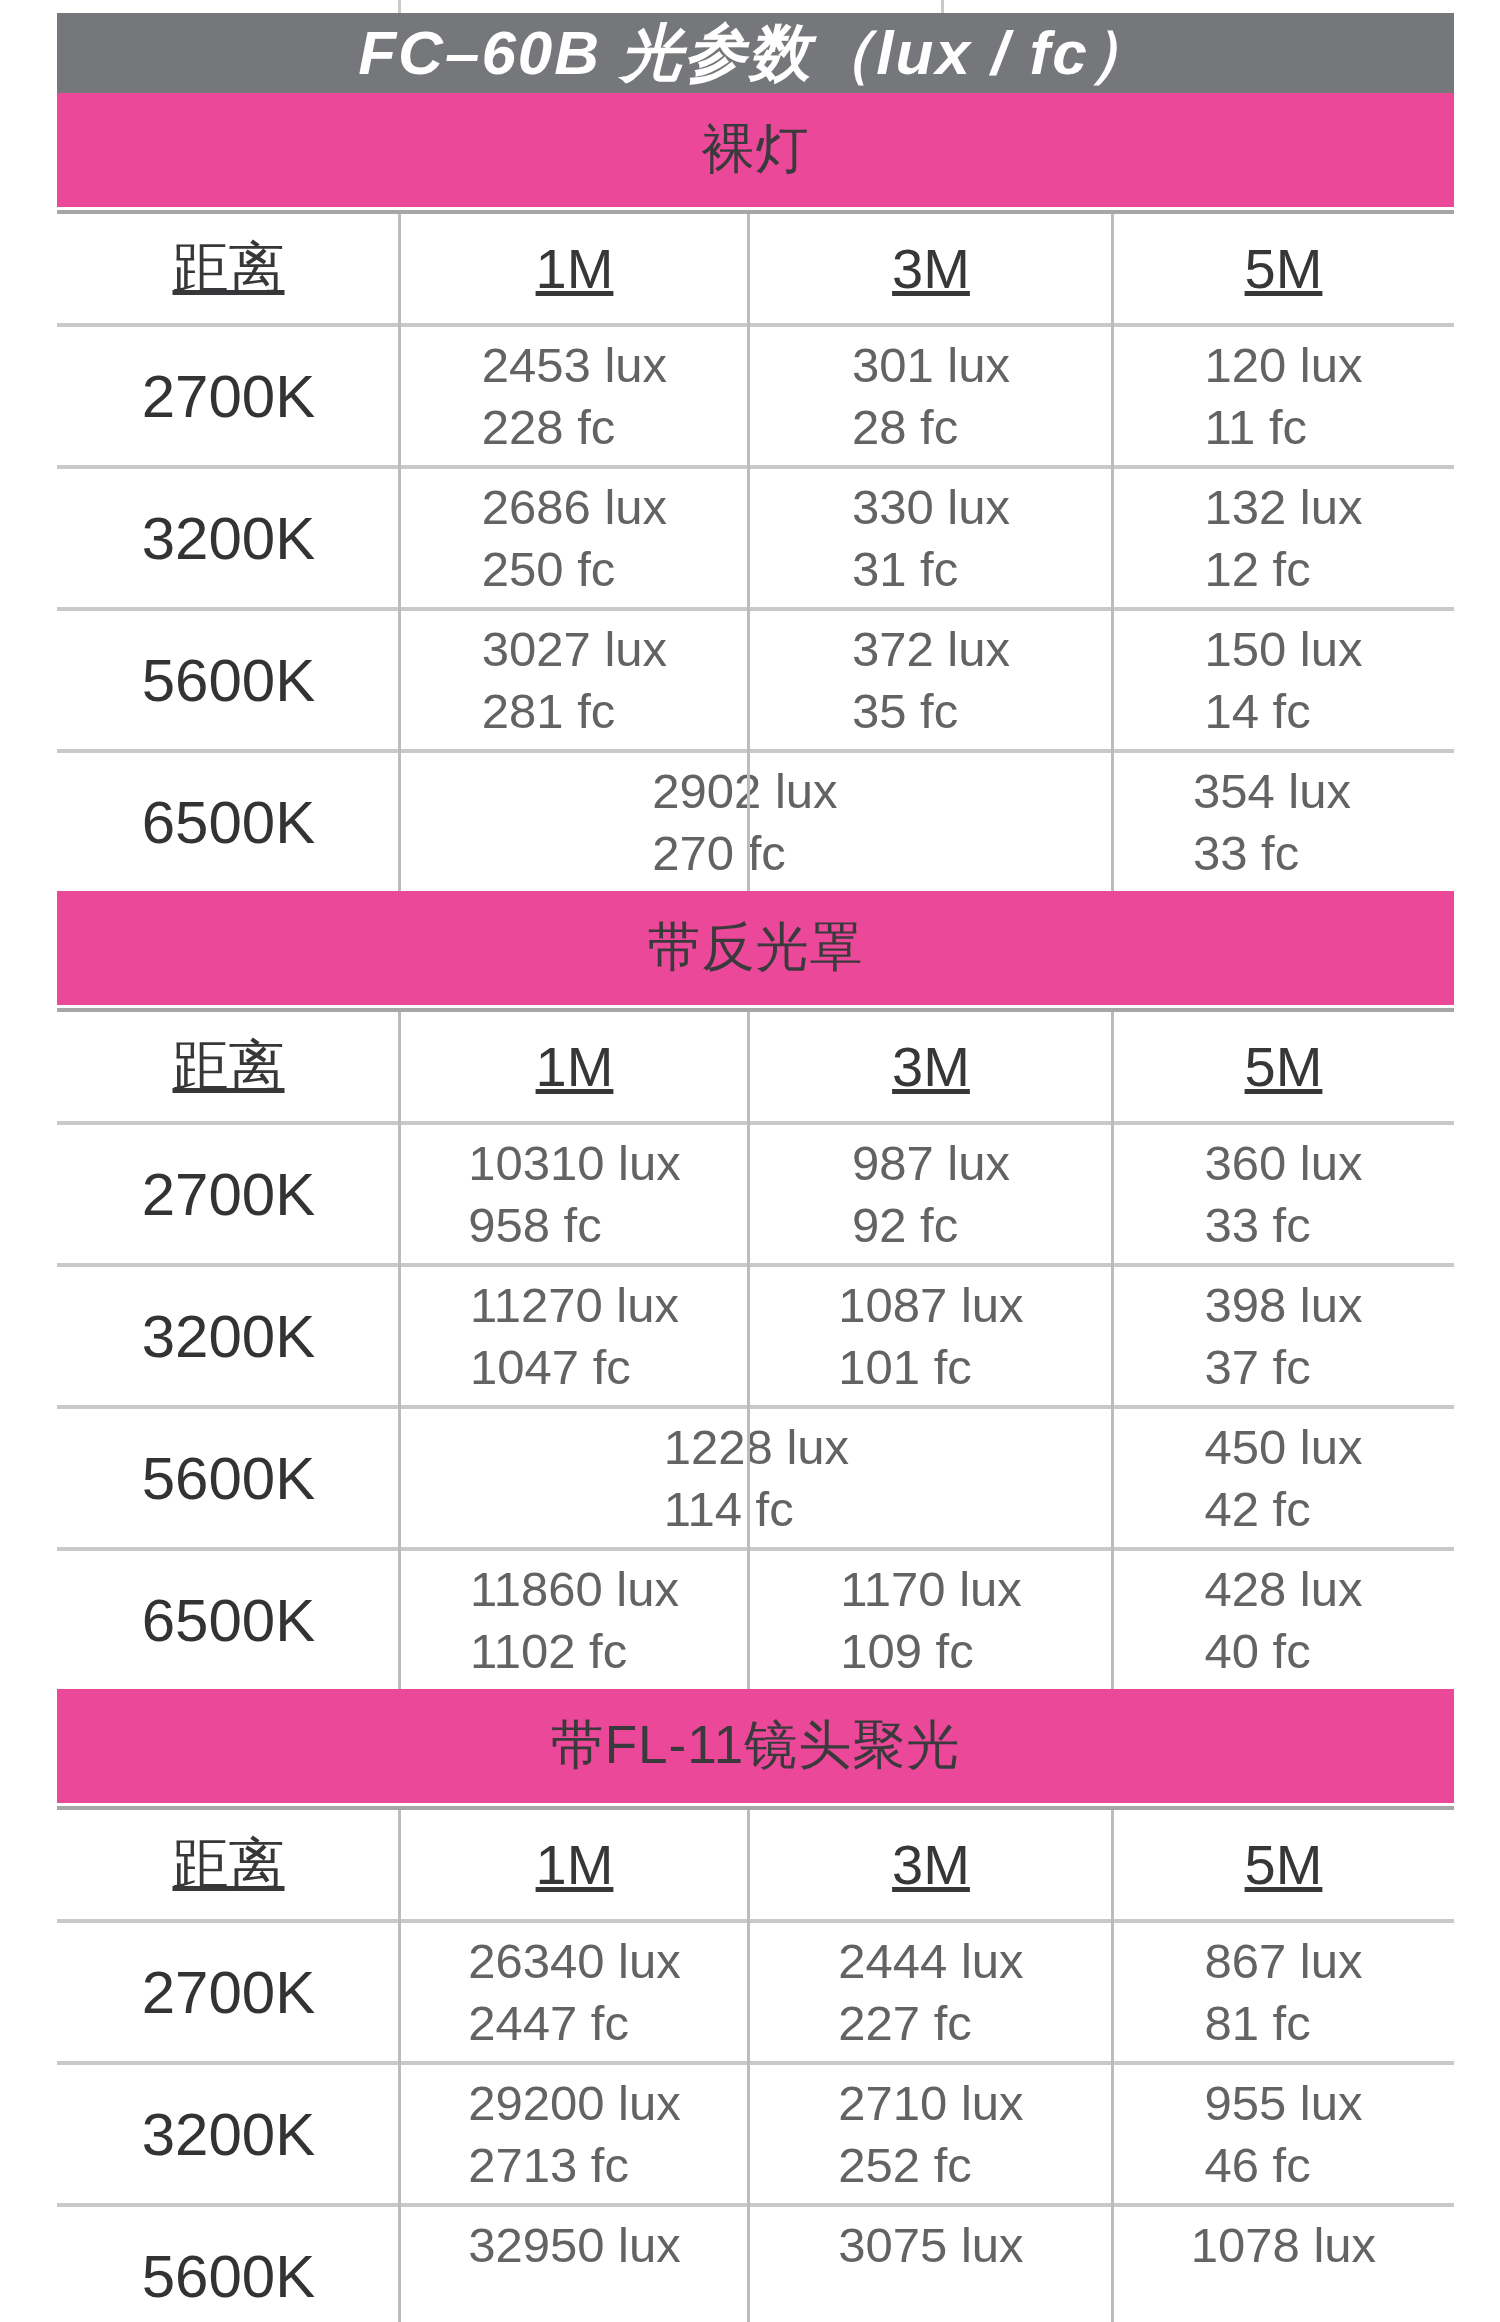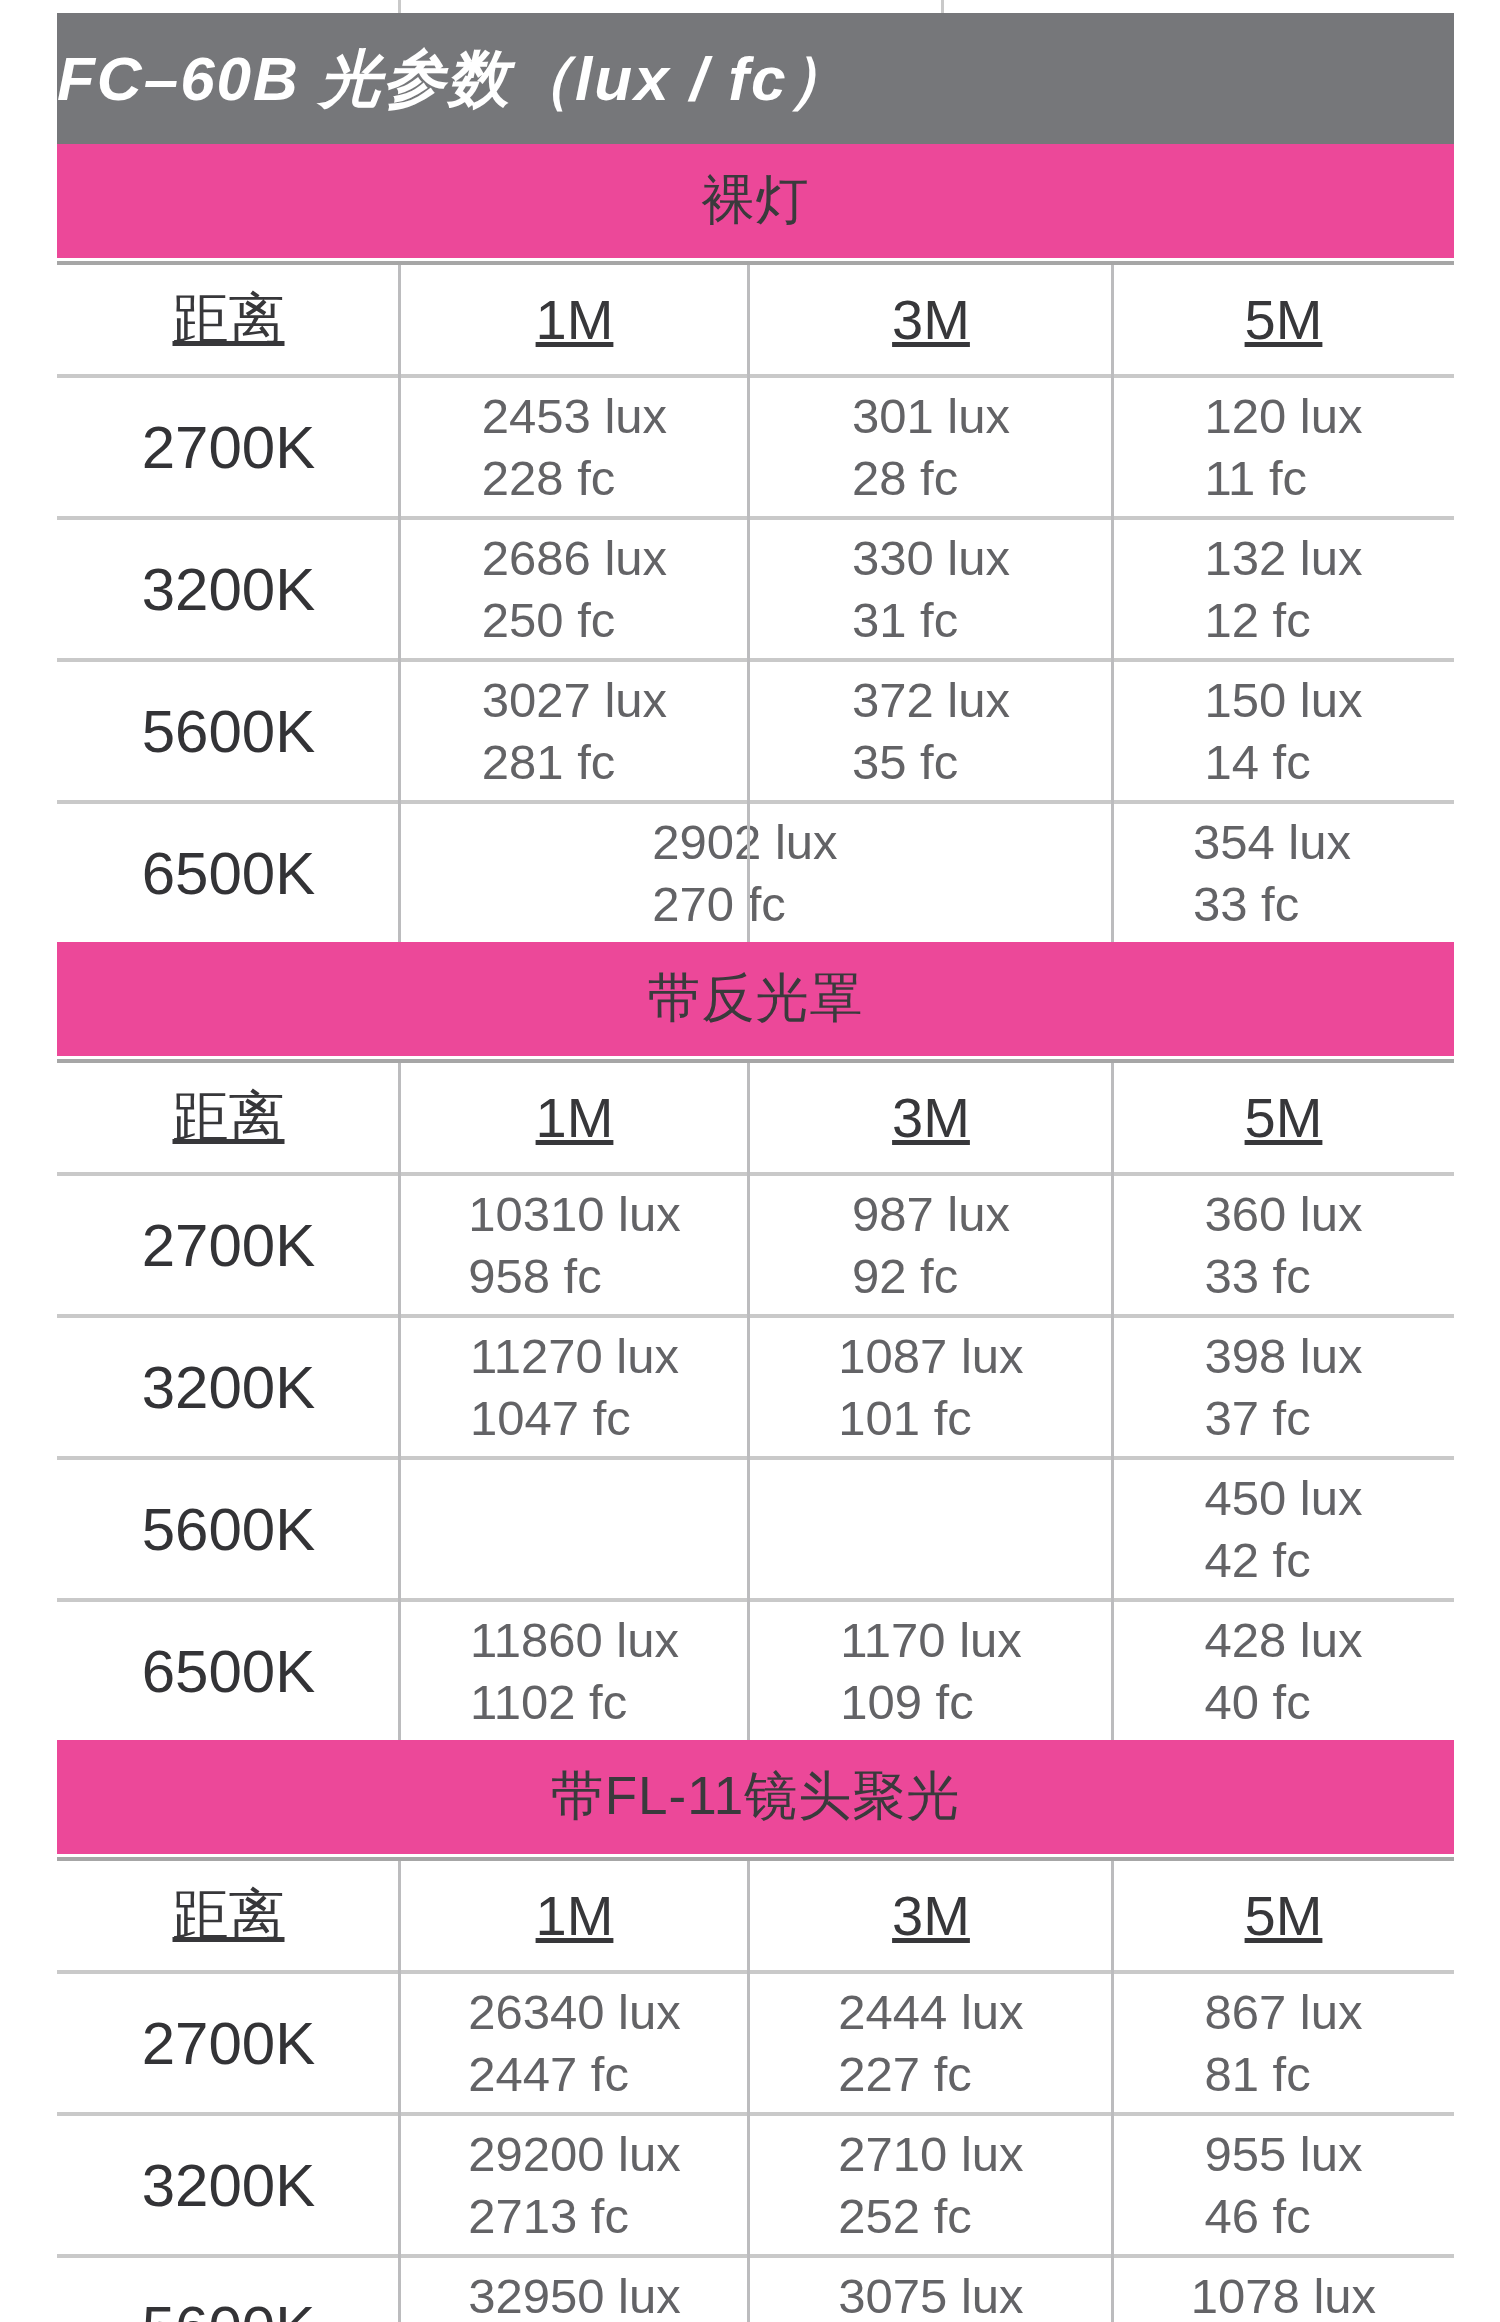--- a/index.html
+++ b/index.html
@@ -7,21 +7,21 @@
   .page {
     position:relative; width:1500px; height:2322px;
     background:#ffffff; overflow:hidden;
     font-family:"Liberation Sans","DejaVu Sans",sans-serif;
   }
   .stub { position:absolute; top:0; width:3px; height:13px; background:#c9c9c9; }
   .stub-a { left:398px; } .stub-b { left:941px; }
 
   .tbl { position:absolute; left:57px; top:13px; width:1397px; }
 
-  .title-bar { height:131px; background:#76777a; display:flex; align-items:center; }
+  .title-bar { height:80px; background:#76777a; display:flex; align-items:center; justify-content:center; }
   .title-text { color:#ffffff; font-size:62px; font-weight:bold; font-style:italic; letter-spacing:2px; white-space:nowrap; }
 
   .band { height:114px; background:#ec4899; display:flex; align-items:center; justify-content:center;
           font-size:53px; color:#3a3a3c; letter-spacing:1px; }
   .gap   { height:3px; background:#ffffff; }
   .dline { height:4px; background:#a6a6a6; }
 
   .grid { position:relative; }
   .vline { position:absolute; top:0; bottom:0; width:3px; background:#bcbcbe; }
   .v1 { left:341px; } .v2 { left:690px; } .v3 { left:1054px; }
@@ -212,20 +212,26 @@
             <div class="val">
               <div>398 lux</div>
               <div class="fc-line">37 fc</div>
             </div>
           </div>
       </div>
       <div class="sep"></div>
 
       <div class="drow">
         <div class="label c0">5600K</div>
+        <div class="dcell c2">
+            <div class="val">
+              <div>1228 lux</div>
+              <div class="fc-line">114 fc</div>
+            </div>
+          </div>
         <div class="dcell c3">
             <div class="val">
               <div>450 lux</div>
               <div class="fc-line">42 fc</div>
             </div>
           </div>
       </div>
       <div class="sep"></div>
 
       <div class="drow">

